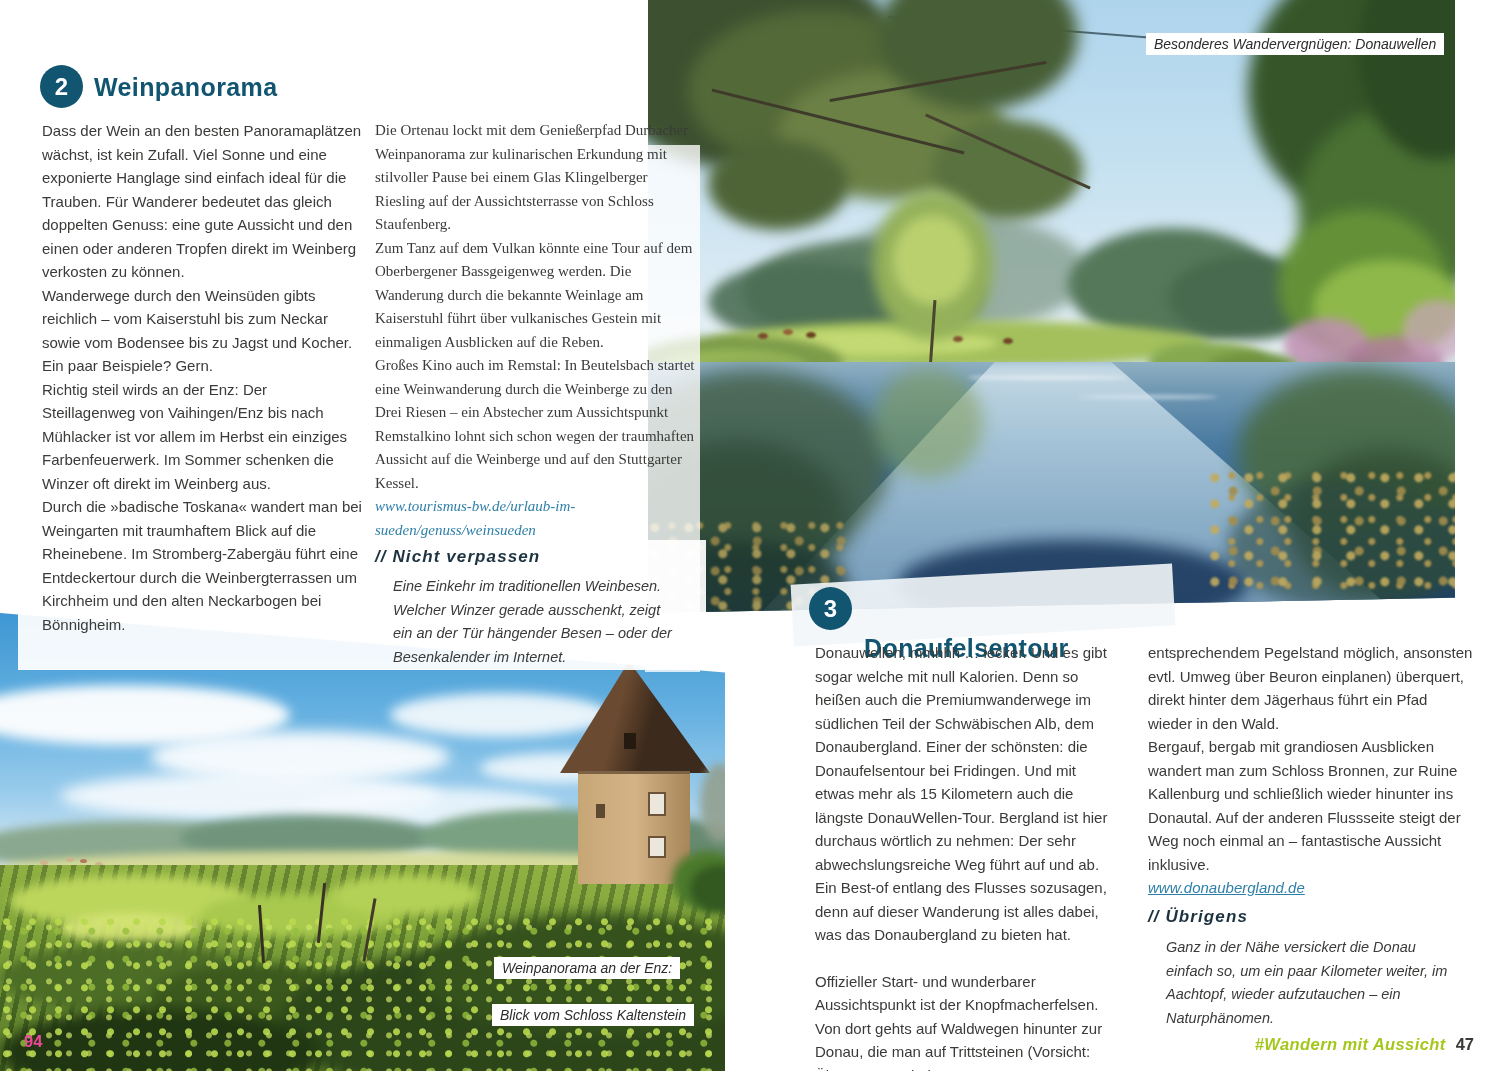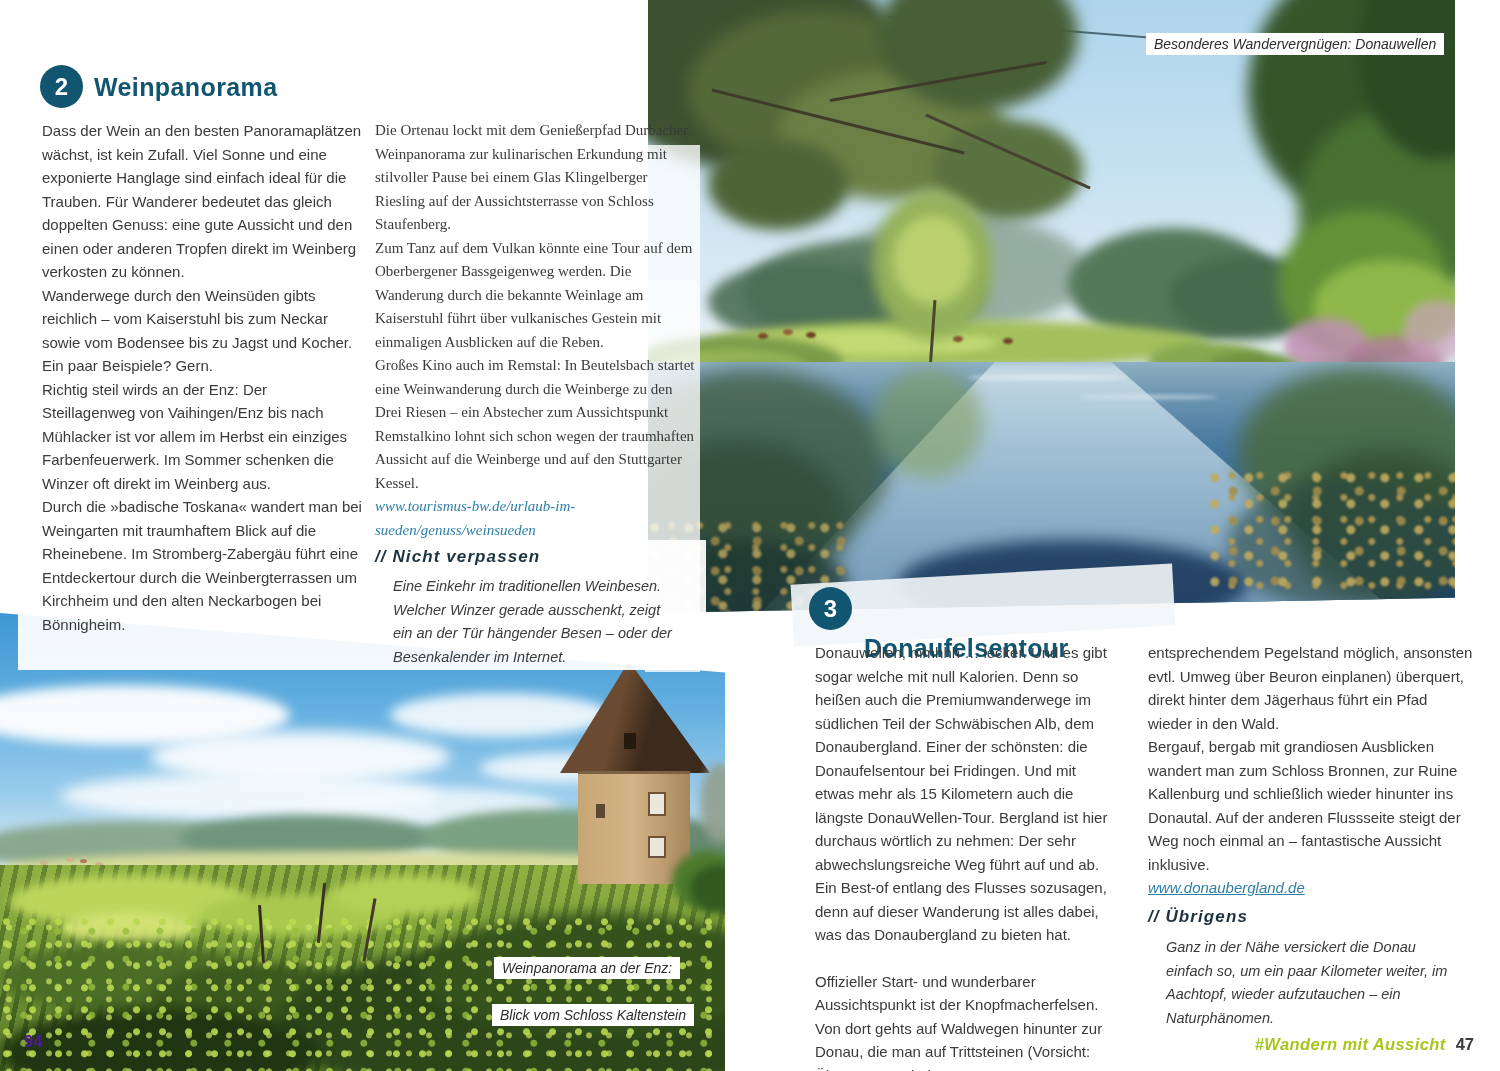--- a/index.html
+++ b/index.html
@@ -225,19 +225,19 @@
     <a class="link2" href="#">www.donaubergland.de</a>
   </div>
 
   <div class="tip-label" style="left:1148px;top:907px;">// Übrigens</div>
   <div class="tip-text" style="left:1166px;top:936px;width:300px;">Ganz in der Nähe versickert die Donau einfach so, um ein paar Kilometer weiter, im Aachtopf, wieder aufzutauchen – ein Naturphänomen.</div>
 
   <div class="caption" style="left:1146px;top:33px;">Besonderes Wandervergnügen: Donauwellen</div>
   <div class="caption" style="left:494px;top:957px;">Weinpanorama an der Enz:</div>
   <div class="caption" style="left:492px;top:1004px;">Blick vom Schloss Kaltenstein</div>
 
-  <div class="pgnum" style="left:24px;top:1032px;color:#4c1d95;">94</div>
+  <div class="pgnum" style="left:24px;top:1032px;color:#ec4899;">94</div>
   <div class="footer-right">
     <span class="hashtag">#Wandern mit Aussicht</span>
     <span class="pgnum" style="position:static;color:#3a3a39;">47</span>
   </div>
 
 </div>
 
 </body></html>

